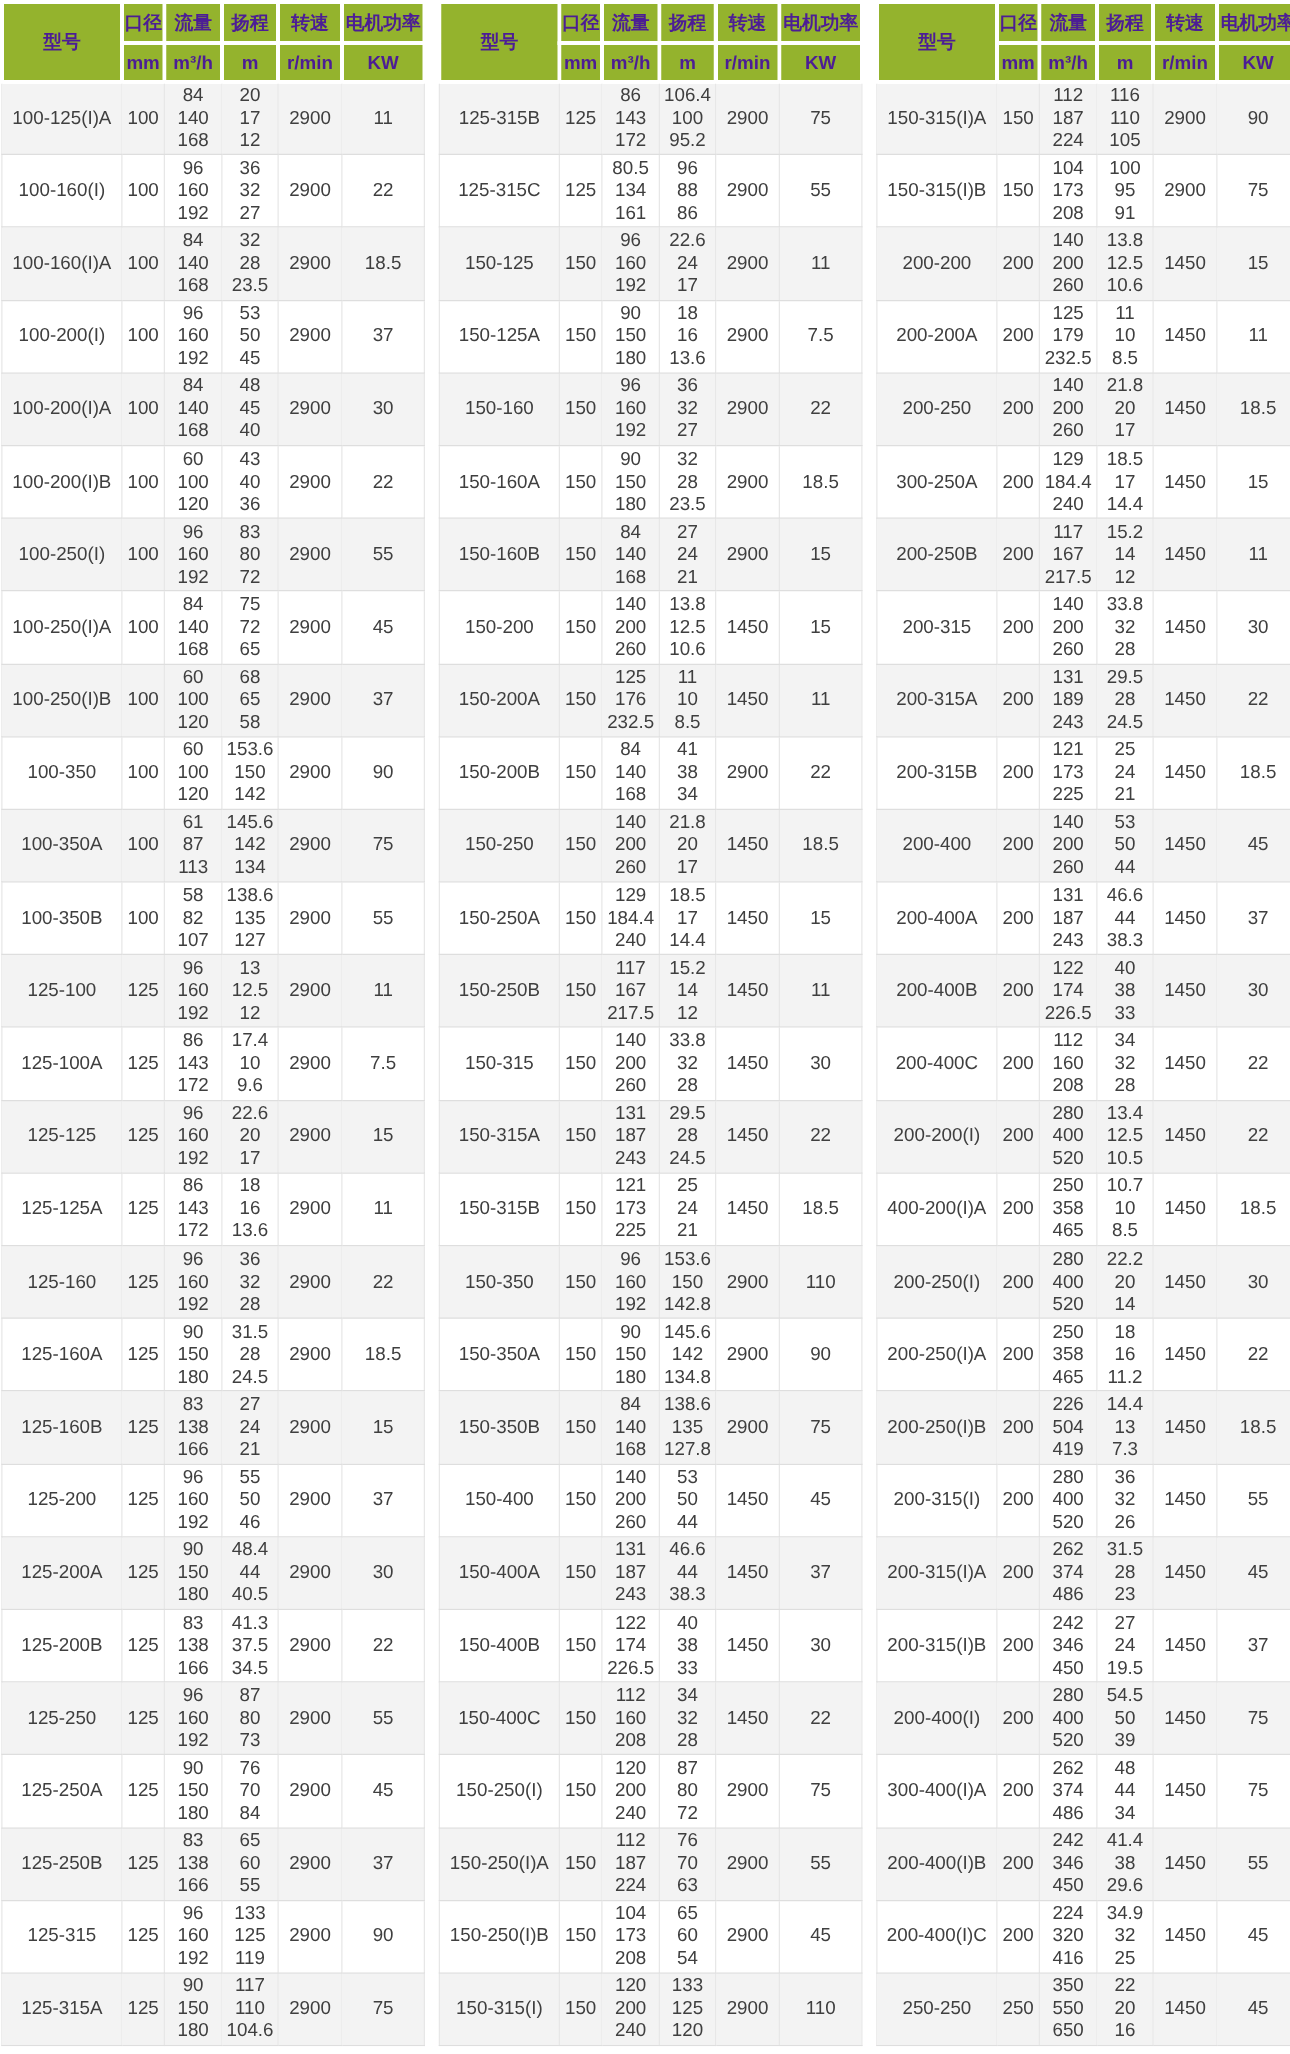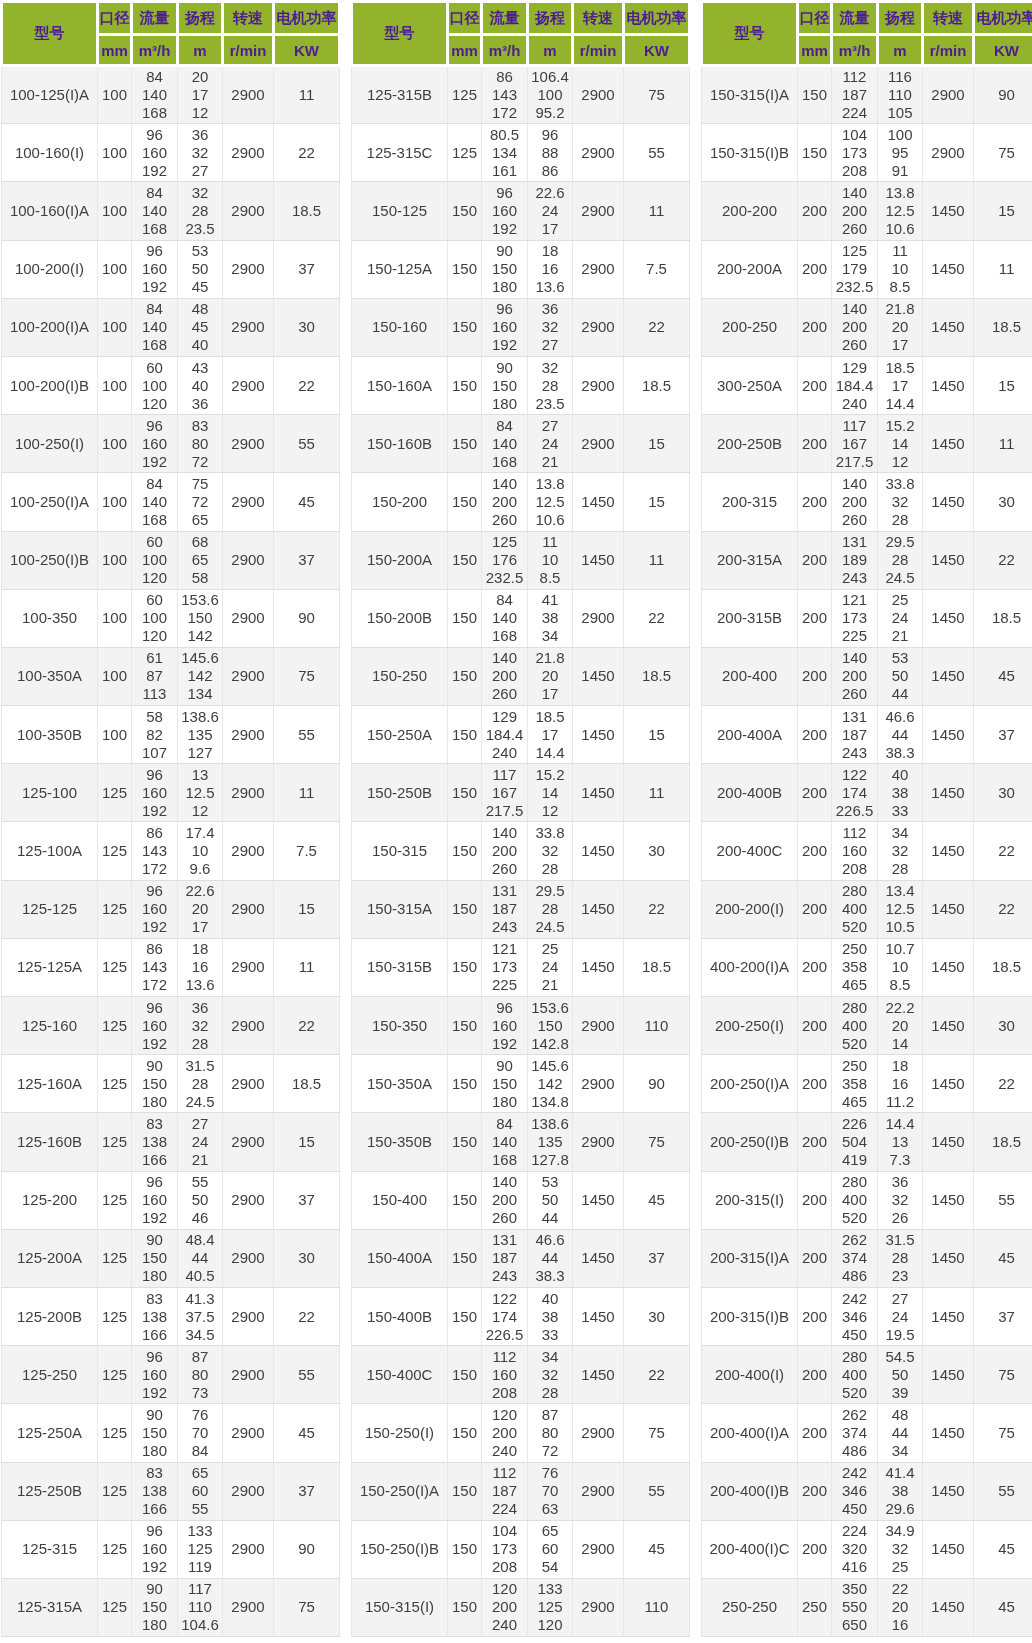--- a/index.html
+++ b/index.html
@@ -1378,21 +1378,21 @@
           </td>
           <td>
             <div>54.5</div>
             <div>50</div>
             <div>39</div>
           </td>
           <td>1450</td>
           <td>75</td>
         </tr>
         <tr>
-          <td class="model">200-400(I)A</td>
+          <td class="model">300-400(I)A</td>
           <td>200</td>
           <td>
             <div>262</div>
             <div>374</div>
             <div>486</div>
           </td>
           <td>
             <div>48</div>
             <div>44</div>
             <div>34</div>

